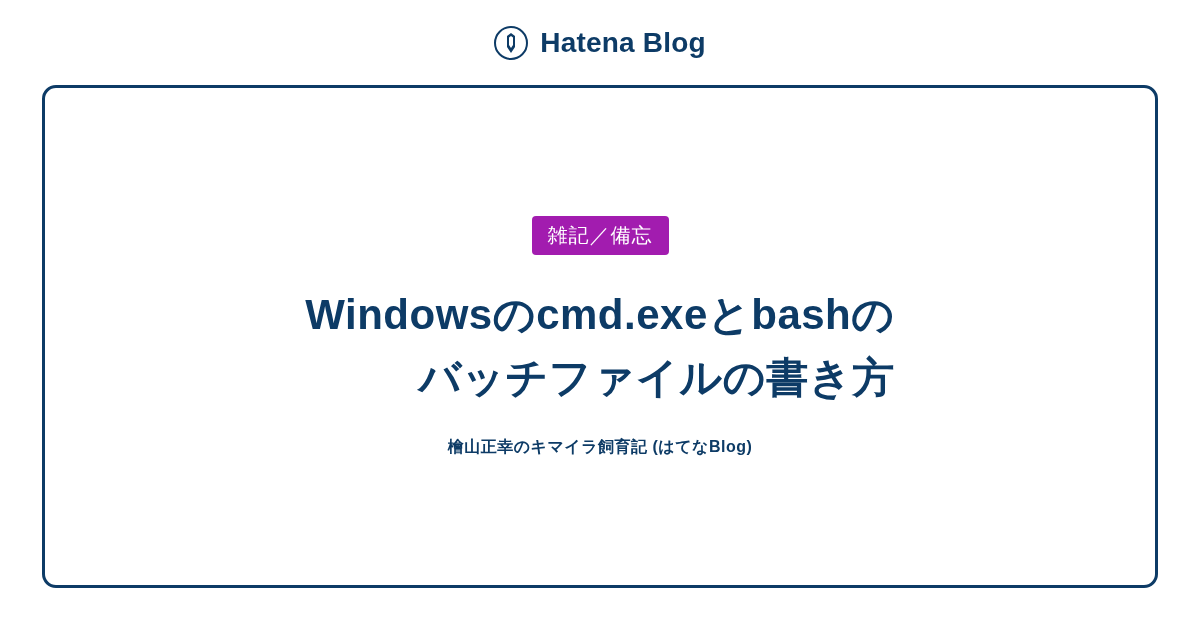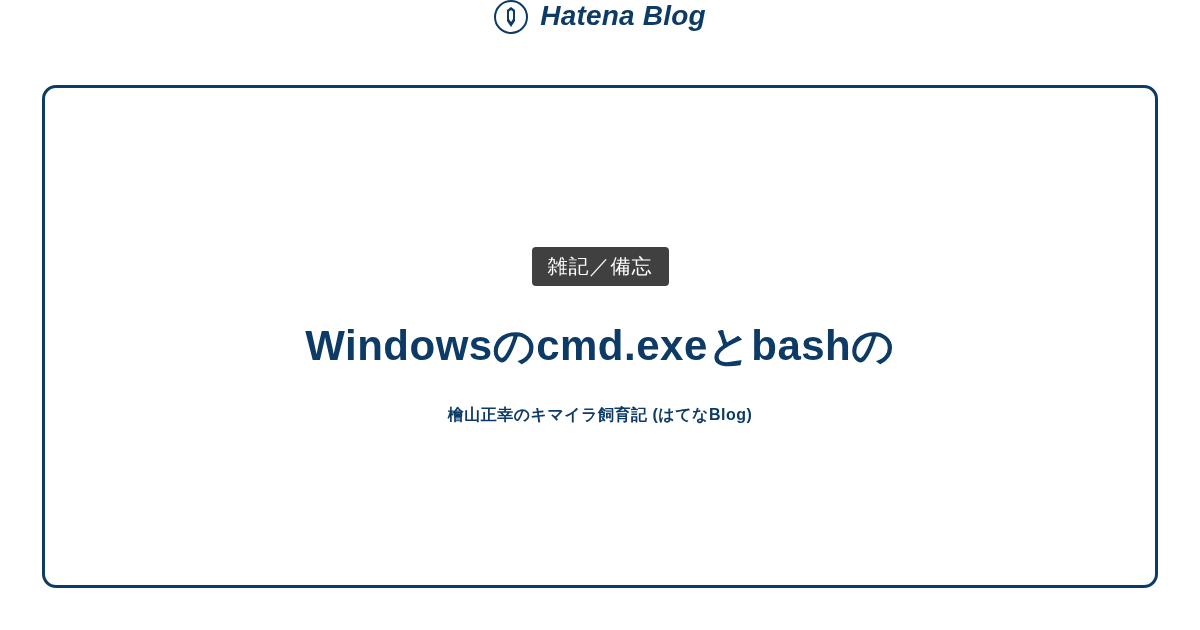--- a/index.html
+++ b/index.html
@@ -12,23 +12,23 @@
       height: 630px;
       background: #ffffff;
       font-family: -apple-system, BlinkMacSystemFont, "Segoe UI", "Hiragino Sans", "Hiragino Kaku Gothic ProN", Meiryo, sans-serif;
       display: flex;
       flex-direction: column;
       overflow: hidden;
     }
     .header {
       height: 85px;
       display: flex;
+      align-items: center;
       justify-content: center;
       gap: 12px;
-      font-style: italic;
     }
     .logo-icon {
       width: 34px;
       height: 34px;
       border: 2.5px solid #0d3b66;
       border-radius: 50%;
       display: flex;
       align-items: center;
       justify-content: center;
       position: relative;
@@ -49,21 +49,21 @@
       border: 3px solid #0d3b66;
       border-radius: 14px;
       display: flex;
       flex-direction: column;
       align-items: center;
       justify-content: center;
       gap: 28px;
       padding: 30px;
     }
     .tag {
-      background: #404040;
+      background: #a21caf;
       color: #ffffff;
       font-size: 20px;
       font-weight: 500;
       padding: 6px 16px;
       border-radius: 4px;
       letter-spacing: 1px;
     }
     .title {
       color: #0d3b66;
       font-size: 42px;
@@ -89,15 +89,16 @@
       <path d="M8 0 L4 3 L4 14 L8 20 L12 14 L12 3 Z M8 3 L10 4.5 L10 12 L8 15 L6 12 L6 4.5 Z"></path>
     </svg>
   </span>
   <span class="header-title">Hatena Blog</span>
 </div>
 
 <div class="card">
   <div class="tag">雑記／備忘</div>
   <div class="title">
     <div>Windowsのcmd.exeとbashの</div>
+    <div>バッチファイルの書き方</div>
   </div>
   <div class="blog-name">檜山正幸のキマイラ飼育記 (はてなBlog)</div>
 </div>
 
 </body></html>

